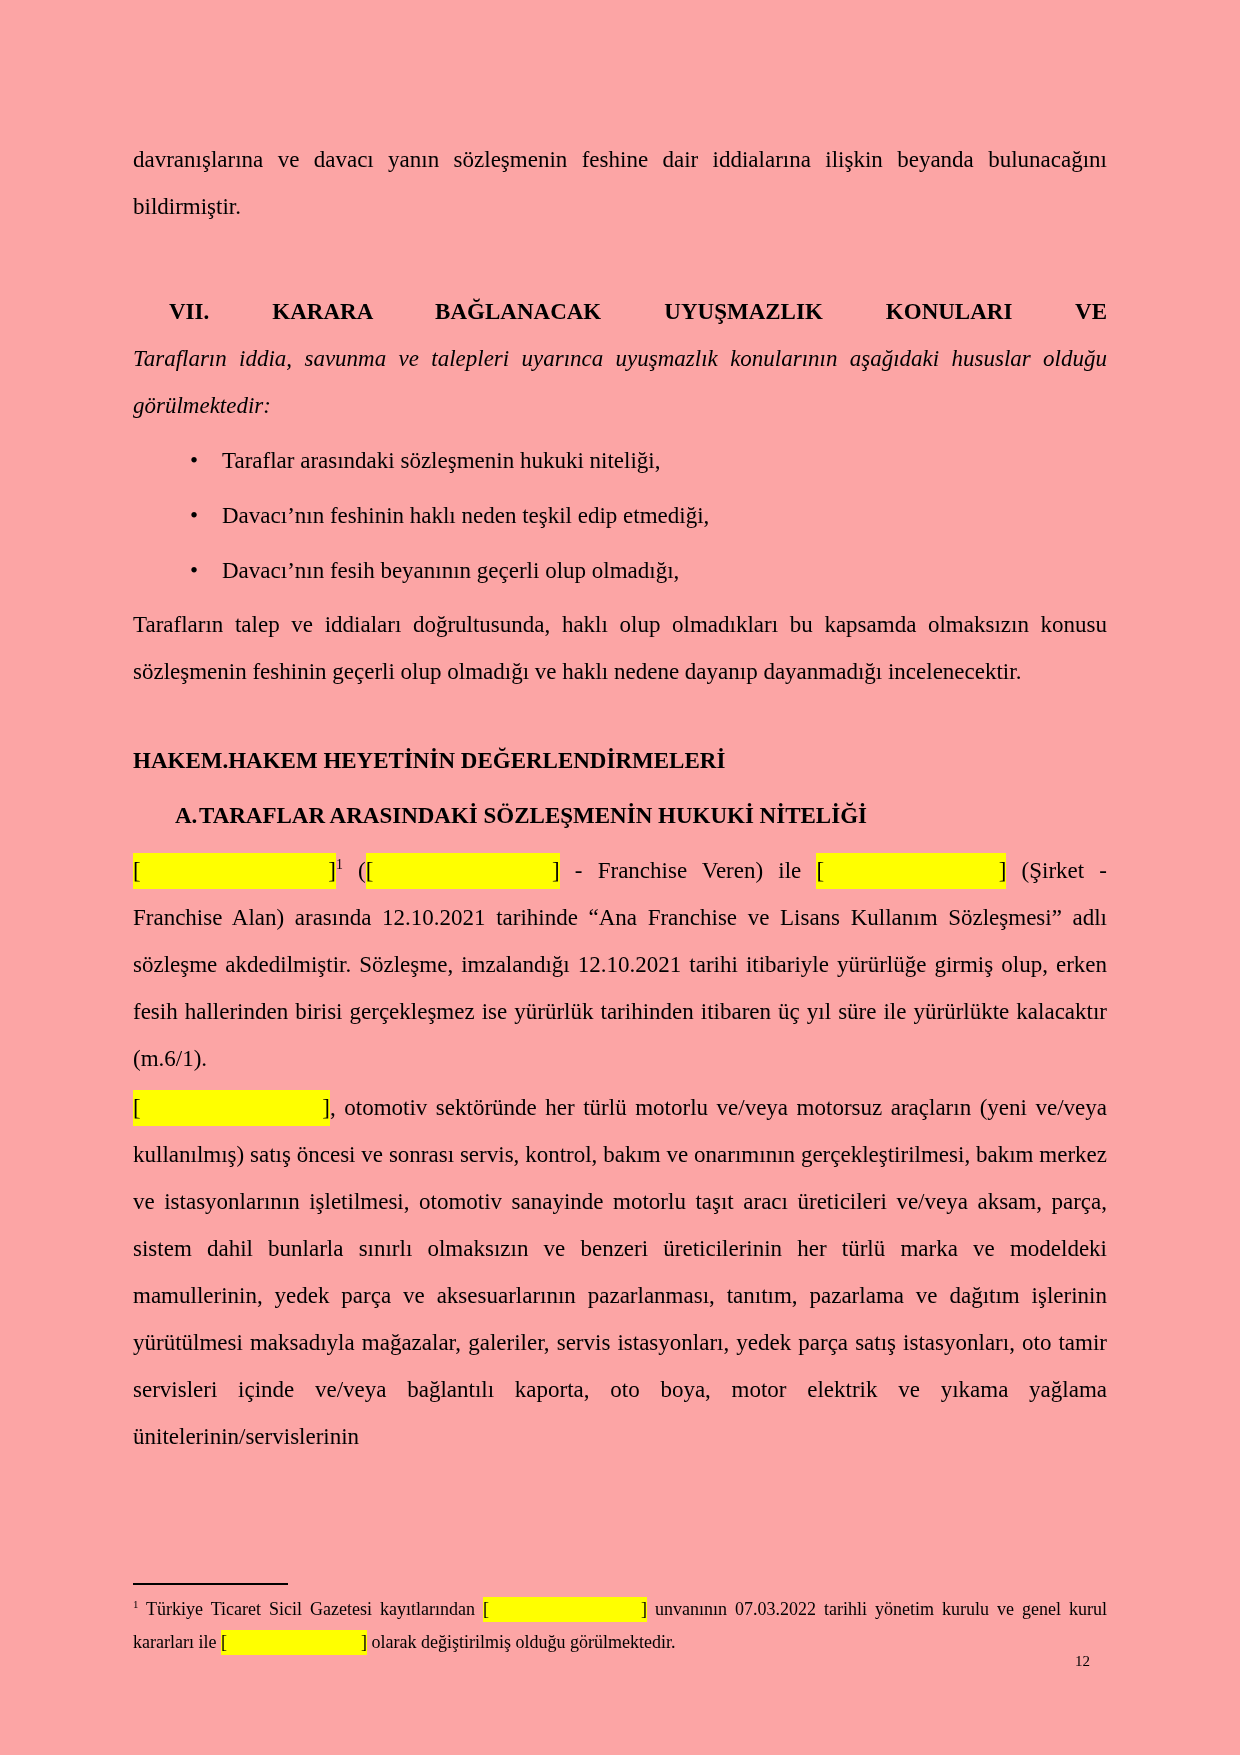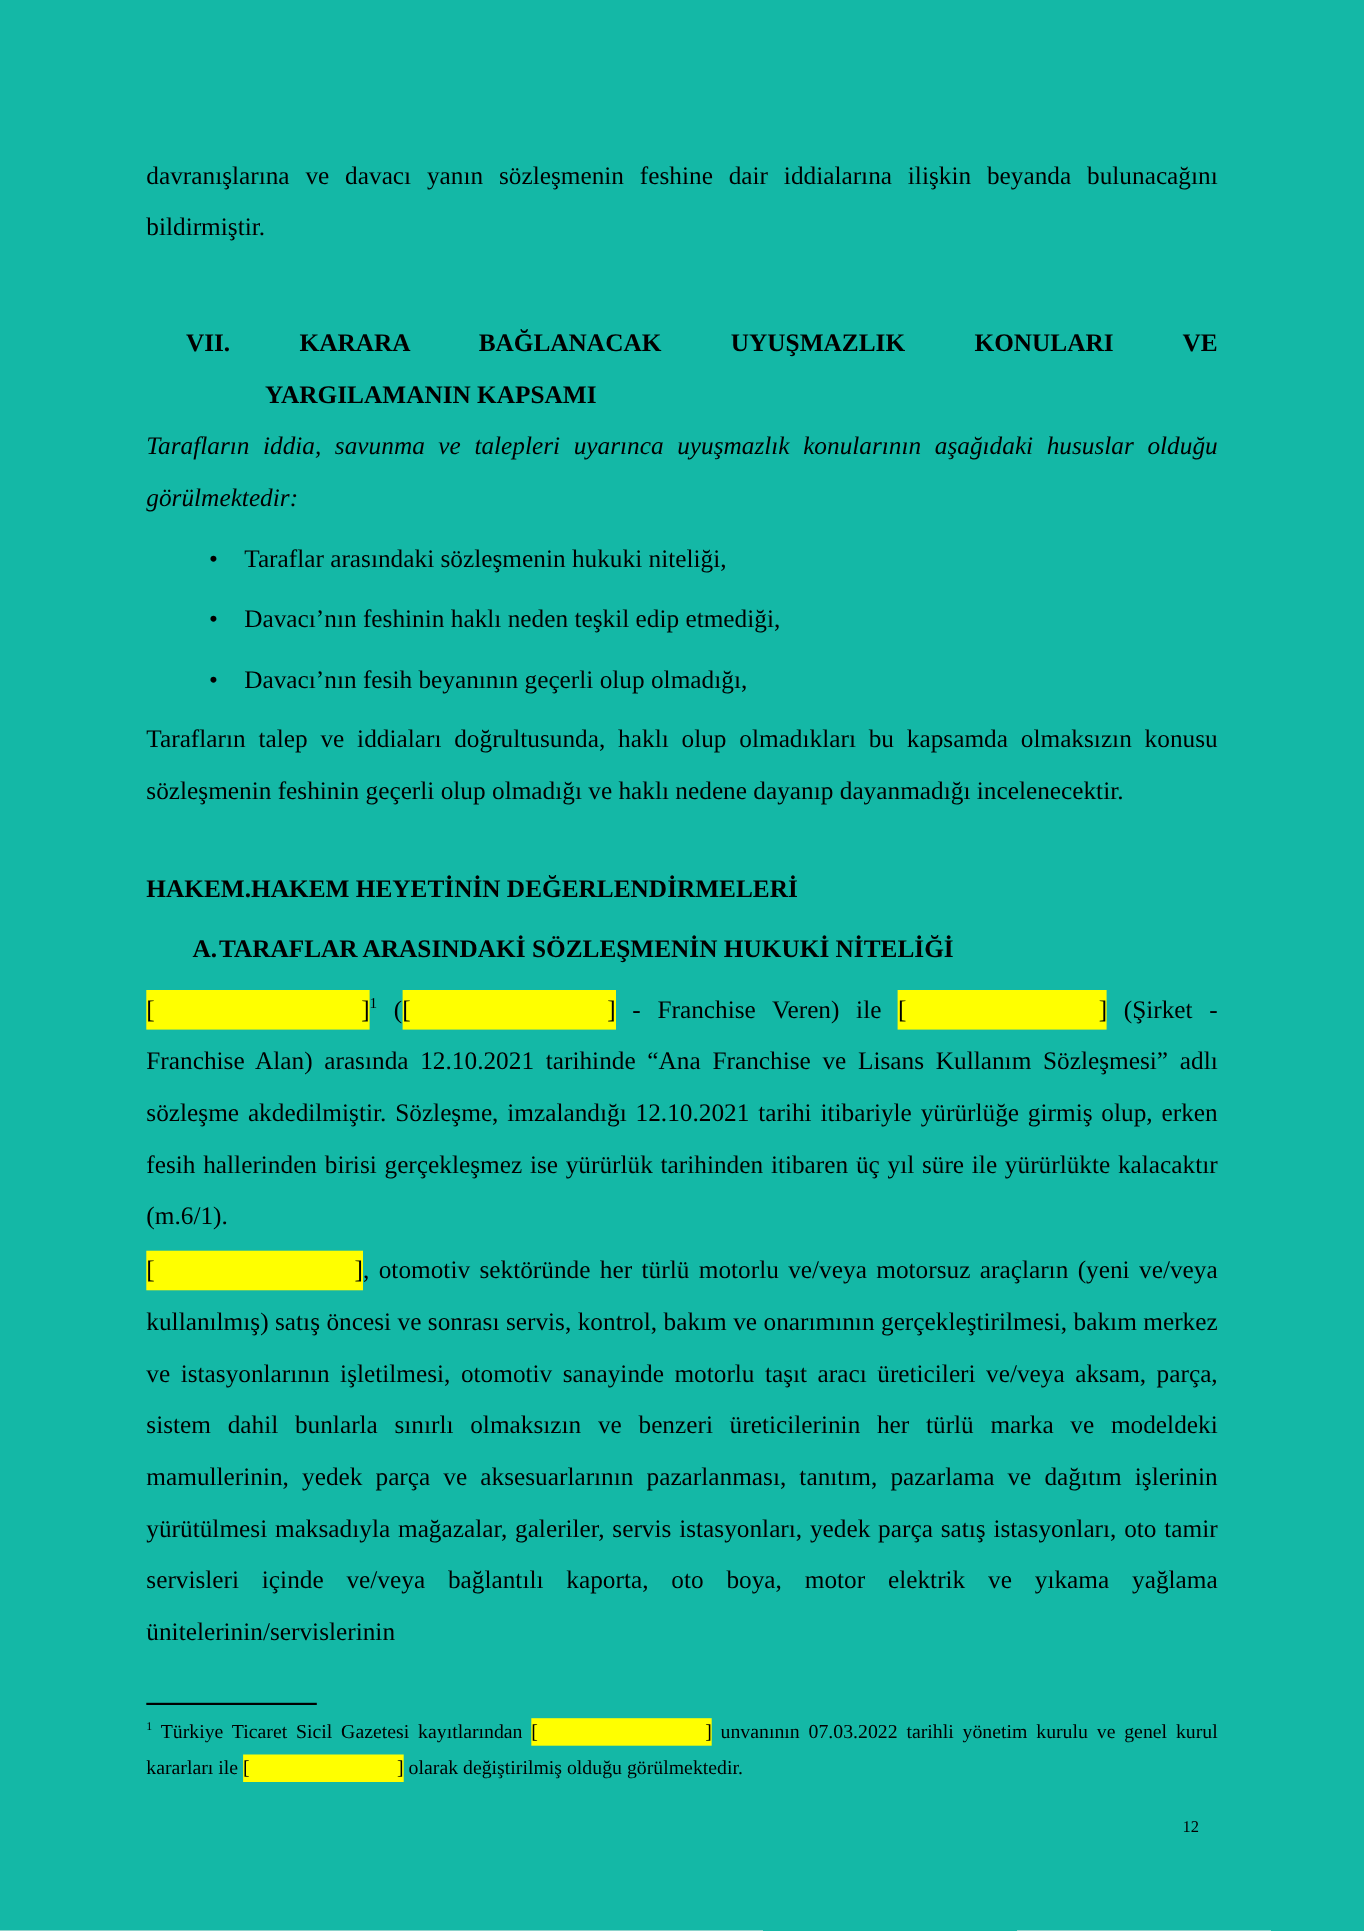--- a/index.html
+++ b/index.html
@@ -1,21 +1,21 @@
 <!DOCTYPE html>
 <html><head>
 <meta charset="utf-8">
 <style>
   html, body { margin: 0; padding: 0; background: #e8e8e8; }
   .page {
     position: relative;
     width: 1240px;
     height: 1755px;
     margin: 0 auto;
-    background: #14b8a6;
+    background: #fca5a5;
     color: #000000;
     font-family: "Liberation Serif", "DejaVu Serif", serif;
     overflow: hidden;
   }
   .content {
     position: absolute;
     left: 133px;
     top: 136px;
     width: 974px;
   }
@@ -64,21 +64,21 @@
   .rw1 { width: 203px; }
   .rw2 { width: 194px; }
   .rw3 { width: 190px; }
   .rw4 { width: 197px; }
   .rw5 { width: 164px; }
   .rw6 { width: 146px; }
   sup.fnref { font-size: 60%; line-height: 0; vertical-align: super; }
   .footnote {
     position: absolute;
     left: 133px;
-    top: 1548px;
+    top: 1583px;
     width: 974px;
     font-size: 18px;
   }
   .fn-rule {
     width: 155px;
     height: 0;
     border-top: 2px solid #000000;
     margin-bottom: 8px;
   }
   .fn-text {
@@ -98,21 +98,20 @@
 </head>
 <body>
 
 <div class="page">
   <div class="content">
 
     <p class="body-par">davranışlarına ve davacı yanın sözleşmenin feshine dair iddialarına ilişkin beyanda bulunacağını bildirmiştir.</p>
 
     <div class="heading h7">
       <div class="h-justify"><span>VII.</span> <span>KARARA BAĞLANACAK UYUŞMAZLIK KONULARI VE</span></div>
-      <div class="h7-line2">YARGILAMANIN KAPSAMI</div>
     </div>
 
     <p class="body-par lead-par">Tarafların iddia, savunma ve talepleri uyarınca uyuşmazlık konularının aşağıdaki hususlar olduğu görülmektedir:</p>
 
     <div class="bullet-item">
       <span class="bullet-marker">•</span>
       <span>Taraflar arasındaki sözleşmenin hukuki niteliği,</span>
     </div>
     <div class="bullet-item">
       <span class="bullet-marker">•</span>

